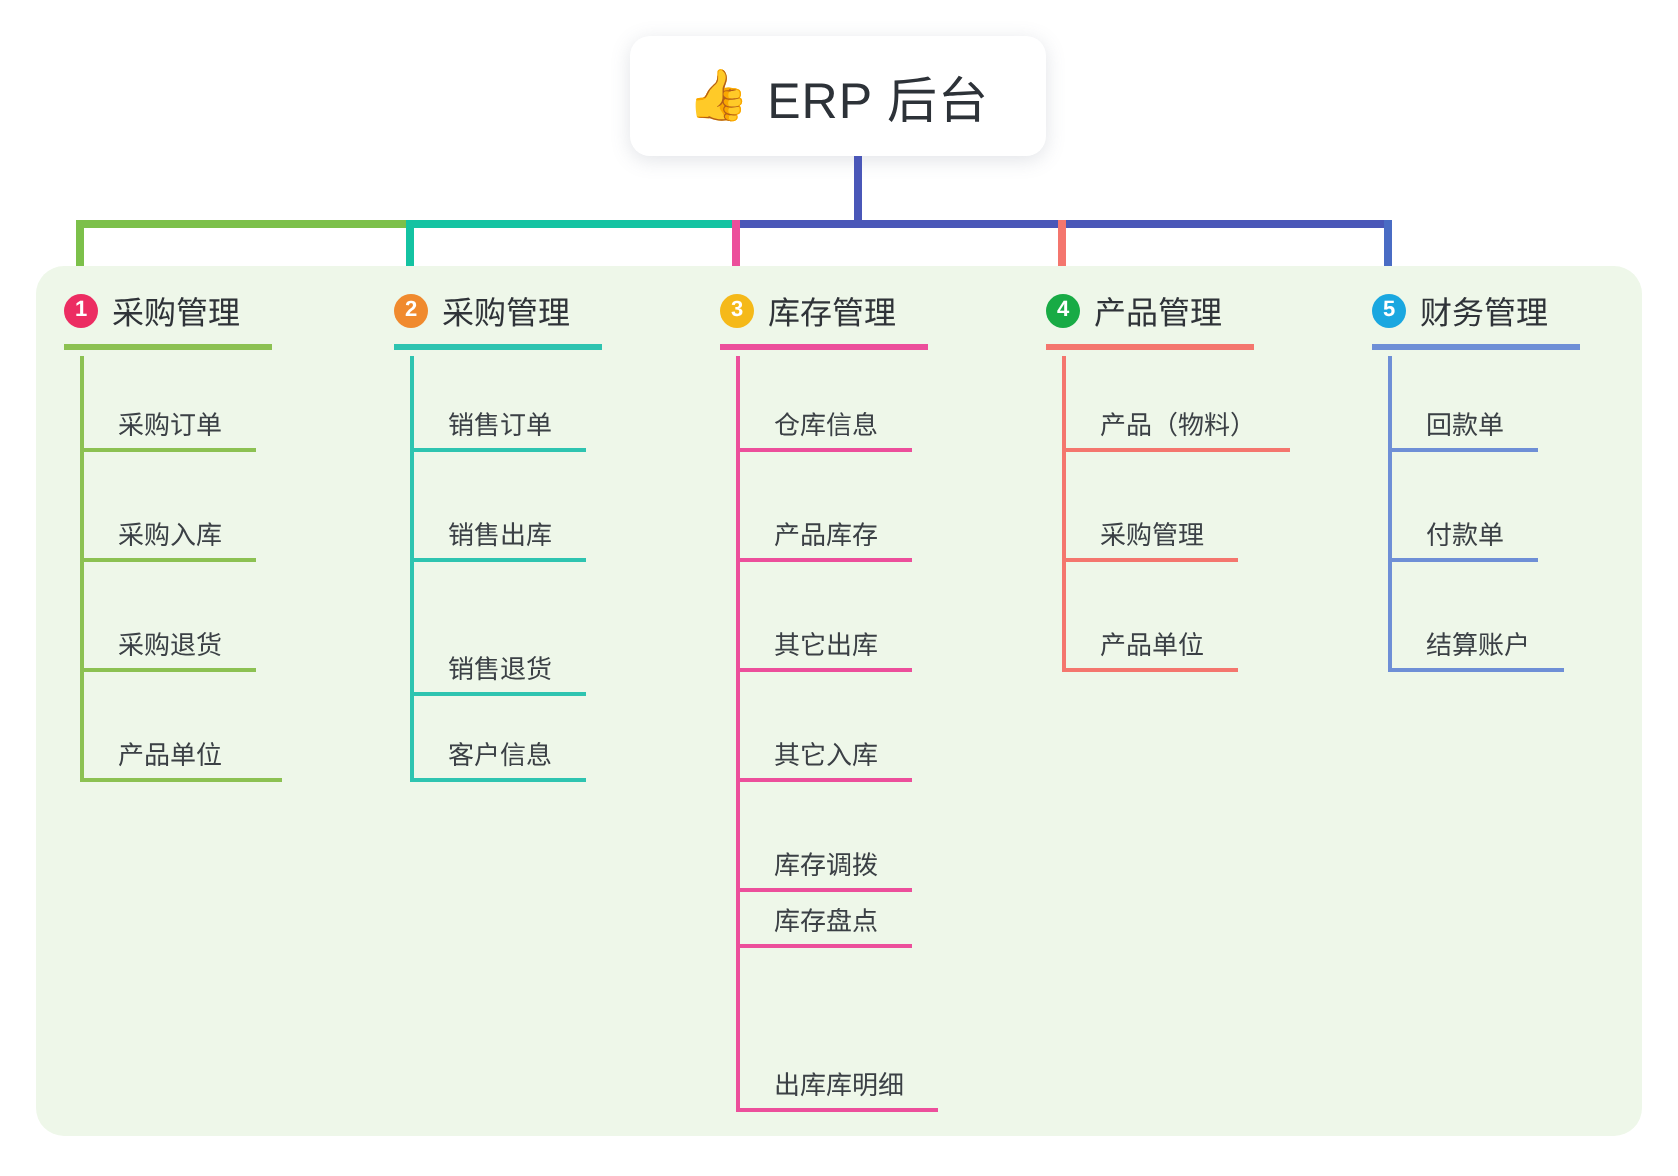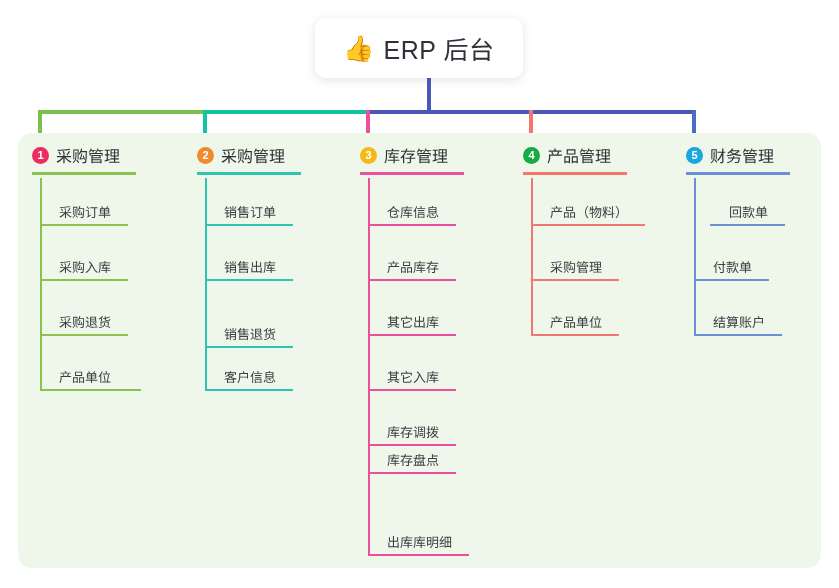--- a/index.html
+++ b/index.html
@@ -202,21 +202,21 @@
           <div class="leaf-rule" style="width: 88px; background: rgb(244, 118, 110);"></div>
         </div>
       </div>
       <div class="column" style="left: 686px;">
         <div class="col-head" style="top: 143px;">
           <span class="badge" style="background: rgb(26, 167, 224);">5</span>
           <span class="col-title">财务管理</span>
         </div>
         <div class="head-rule" style="top: 172px; width: 104px; background: rgb(110, 143, 214);"></div>
         <div class="spine" style="top: 178px; height: 158px; background: rgb(110, 143, 214);"></div>
-        <div class="leaf" style="top: 178px; height: 48px; width: 75px; margin-left: 16px;">
+        <div class="leaf" style="top: 178px; height: 48px; width: 75px;">
           <div class="leaf-label">回款单</div>
           <div class="leaf-rule" style="width: 75px; background: rgb(110, 143, 214);"></div>
         </div>
         <div class="leaf" style="top: 233px; height: 48px; width: 75px;">
           <div class="leaf-label">付款单</div>
           <div class="leaf-rule" style="width: 75px; background: rgb(110, 143, 214);"></div>
         </div>
         <div class="leaf" style="top: 288px; height: 48px; width: 88px;">
           <div class="leaf-label">结算账户</div>
           <div class="leaf-rule" style="width: 88px; background: rgb(110, 143, 214);"></div>

